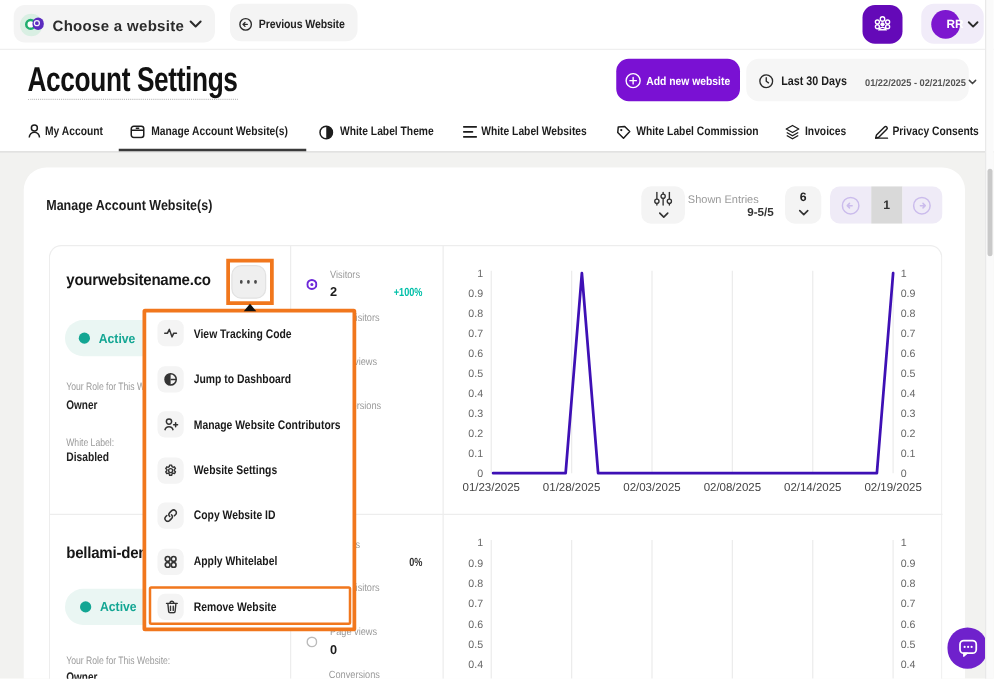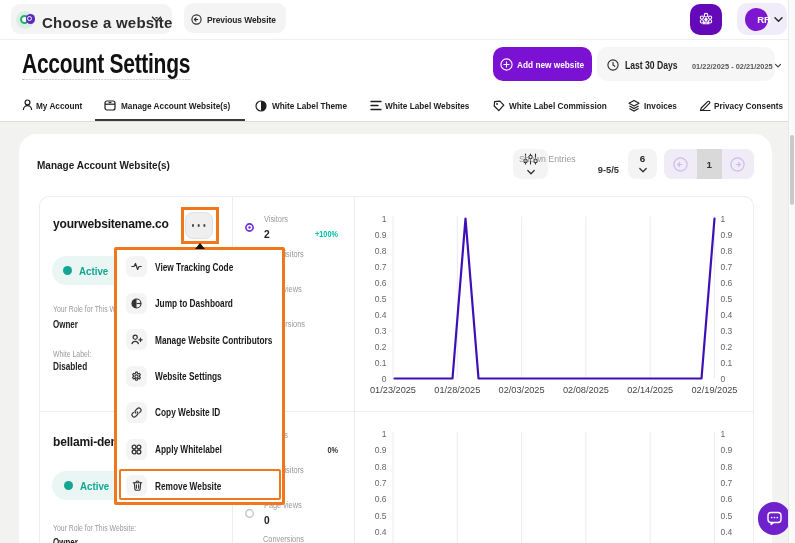--- a/index.html
+++ b/index.html
@@ -17,21 +17,21 @@
 
   <div class="abs" style="left:0;top:121px;width:795px;height:422px;background:#f2f2f0;"></div>
 
   <div class="abs" style="left:0;top:0;width:795px;height:38.5px;background:#fff;border-bottom:1px solid #efefef;"></div>
 
   <div class="abs pill" style="left:11px;top:3.5px;width:161px;height:30px;"></div>
   <div class="abs" style="left:16px;top:10.5px;width:18px;height:18px;border-radius:50%;background:#d9efe3;"></div>
   <div class="abs" style="left:19.5px;top:14.5px;width:5.5px;height:5.5px;border-radius:50%;background:#fff;border:2.2px solid #1fae6e;"></div>
   <div class="abs" style="left:25.5px;top:14px;width:9.5px;height:9.5px;border-radius:50%;background:#5b2bbf;"></div>
   <div class="abs" style="left:27px;top:15.5px;width:5px;height:5px;border-radius:50%;border:1px solid rgba(255,255,255,.95);box-sizing:border-box;"></div>
-  <div class="abs b" style="left:42px;top:13.5px;font-size:15px;color:#2b2b2b;;letter-spacing:0.25px">Choose a website</div>
+  <div class="abs b" style="left:42px;top:13.5px;font-size:12px;color:#2b2b2b;;letter-spacing:0.25px">Choose a website</div>
   <svg class="abs" style="left:150px;top:15px;" width="13" height="9" viewBox="0 0 13 9">
       <path d="M2.5 2.2 L6.5 6.2 L10.5 2.2" fill="none" stroke="#2b2b2b" stroke-width="1.6" stroke-linecap="round" stroke-linejoin="round"></path>
     </svg>
 
   <div class="abs pill" style="left:184px;top:3px;width:102px;height:30px;"></div>
   <svg class="abs" style="left:190.5px;top:14px;" width="11" height="11" viewBox="0 0 11 11">
       <circle cx="5.5" cy="5.5" r="4.6" fill="none" stroke="#2b2b2b" stroke-width="1.1"></circle>
       <path d="M6.8 5.5 H3.6 M5 3.9 L3.4 5.5 L5 7.1" fill="none" stroke="#2b2b2b" stroke-width="1.1" stroke-linecap="round" stroke-linejoin="round"></path>
     </svg>
   <div class="abs b" style="left:207px;top:14px;font-size:9.6px;color:#242424;letter-spacing:-0.1px;;transform:scaleX(0.88);transform-origin:0 50%">Previous Website</div>
@@ -125,21 +125,21 @@
         <path d="M7.5 1 V11"></path>
         <path d="M12.5 1 V11"></path>
       </g>
       <circle cx="2.5" cy="8" r="1.7" fill="#f4f4f4" stroke="#333" stroke-width="1.1"></circle>
       <circle cx="7.5" cy="4" r="1.7" fill="#f4f4f4" stroke="#333" stroke-width="1.1"></circle>
       <circle cx="12.5" cy="8" r="1.7" fill="#f4f4f4" stroke="#333" stroke-width="1.1"></circle>
     </svg>
   <svg class="abs" style="left:525.5px;top:169px;" width="10" height="7" viewBox="0 0 10 7">
       <path d="M1.8 1.5 L5 4.7 L8.2 1.5" fill="none" stroke="#333" stroke-width="1.3" stroke-linecap="round" stroke-linejoin="round"></path>
     </svg>
-  <div class="abs gray" style="left:519px;top:153.5px;width:100px;font-size:8.8px;">Shown Entries</div>
+  <div class="abs gray" style="left:507px;top:153.5px;width:100px;text-align:right;font-size:8.8px;">Shown Entries</div>
   <div class="abs b" style="left:519px;top:164.5px;width:100px;text-align:right;font-size:9.3px;color:#333;">9-5/5</div>
   <div class="abs" style="left:628px;top:149px;width:29px;height:30px;border-radius:8px;background:#f4f4f4;"></div>
   <div class="abs b" style="left:628px;top:152.5px;width:29px;text-align:center;font-size:9.8px;color:#222;">6</div>
   <svg class="abs" style="left:637.5px;top:166.5px;" width="10" height="7" viewBox="0 0 10 7">
       <path d="M1.8 1.5 L5 4.7 L8.2 1.5" fill="none" stroke="#333" stroke-width="1.3" stroke-linecap="round" stroke-linejoin="round"></path>
     </svg>
   <div class="abs" style="left:664px;top:149px;width:90px;height:30px;border-radius:8px;overflow:hidden;">
     <div style="position:absolute;left:0;top:0;width:33px;height:30px;background:#efebf7;"></div>
     <div style="position:absolute;left:33px;top:0;width:24.5px;height:30px;background:#d9d9d9;"></div>
     <div style="position:absolute;left:57.5px;top:0;width:32.5px;height:30px;background:#efebf7;"></div>

